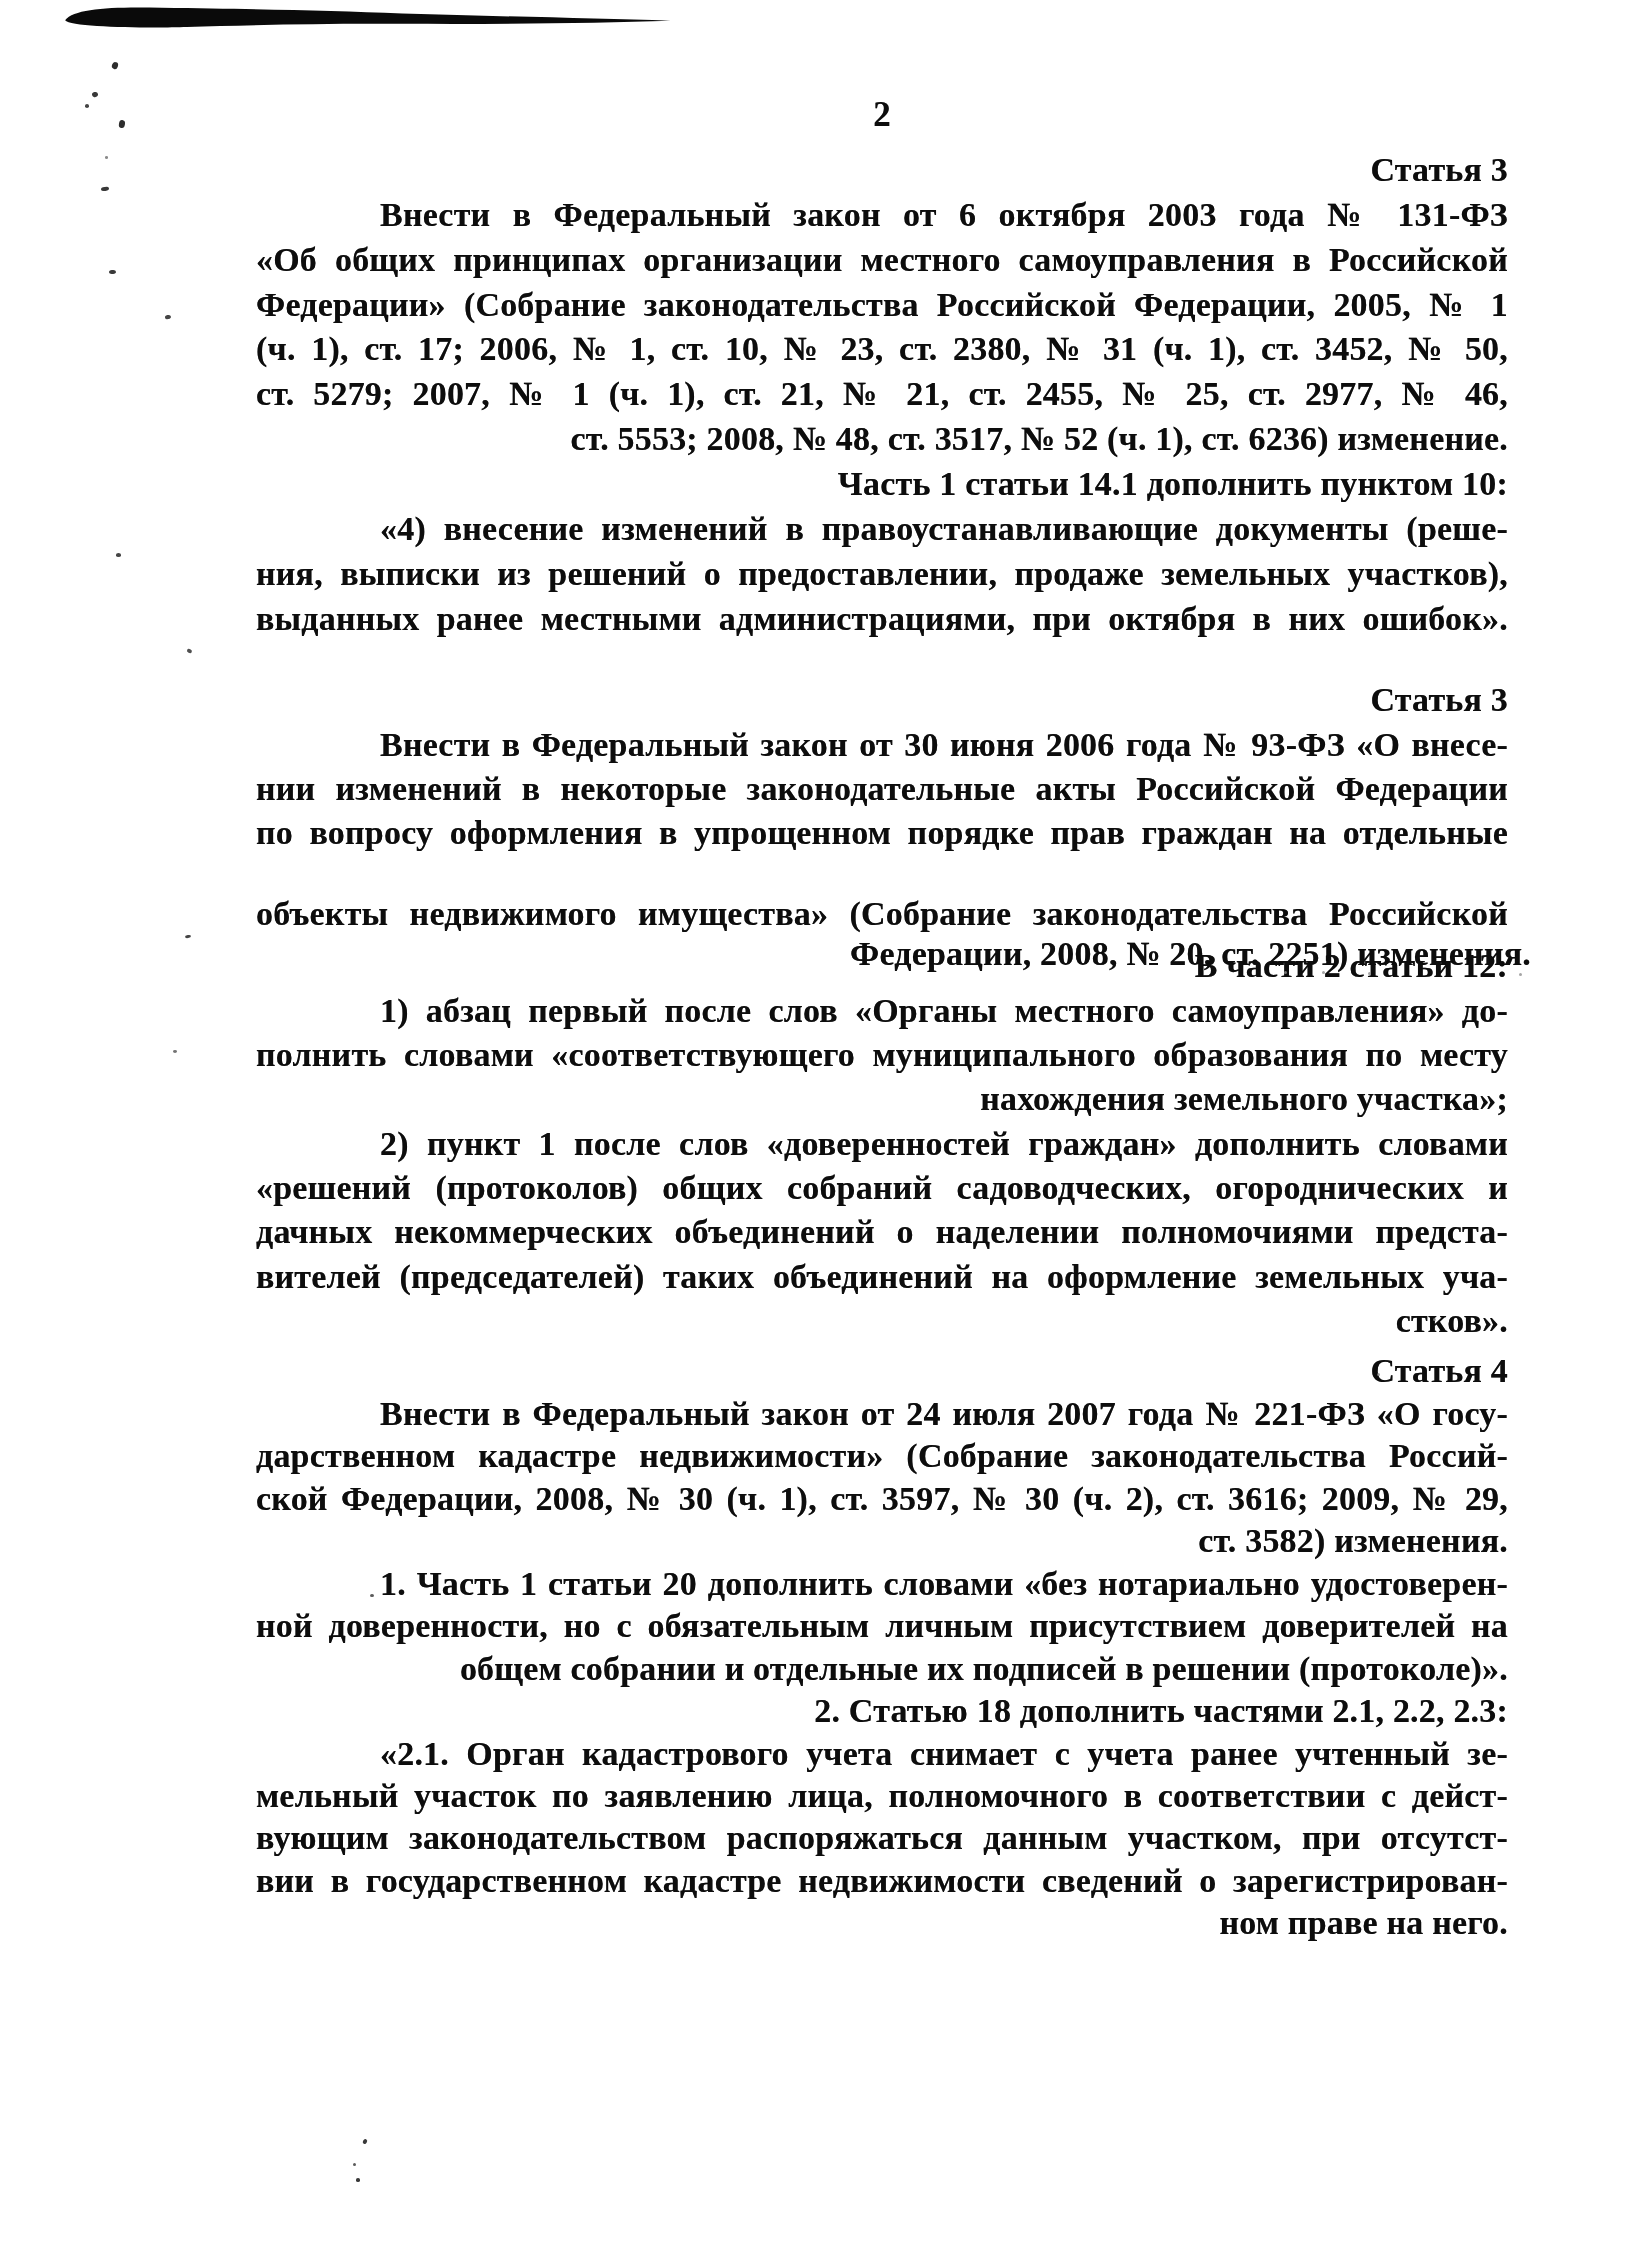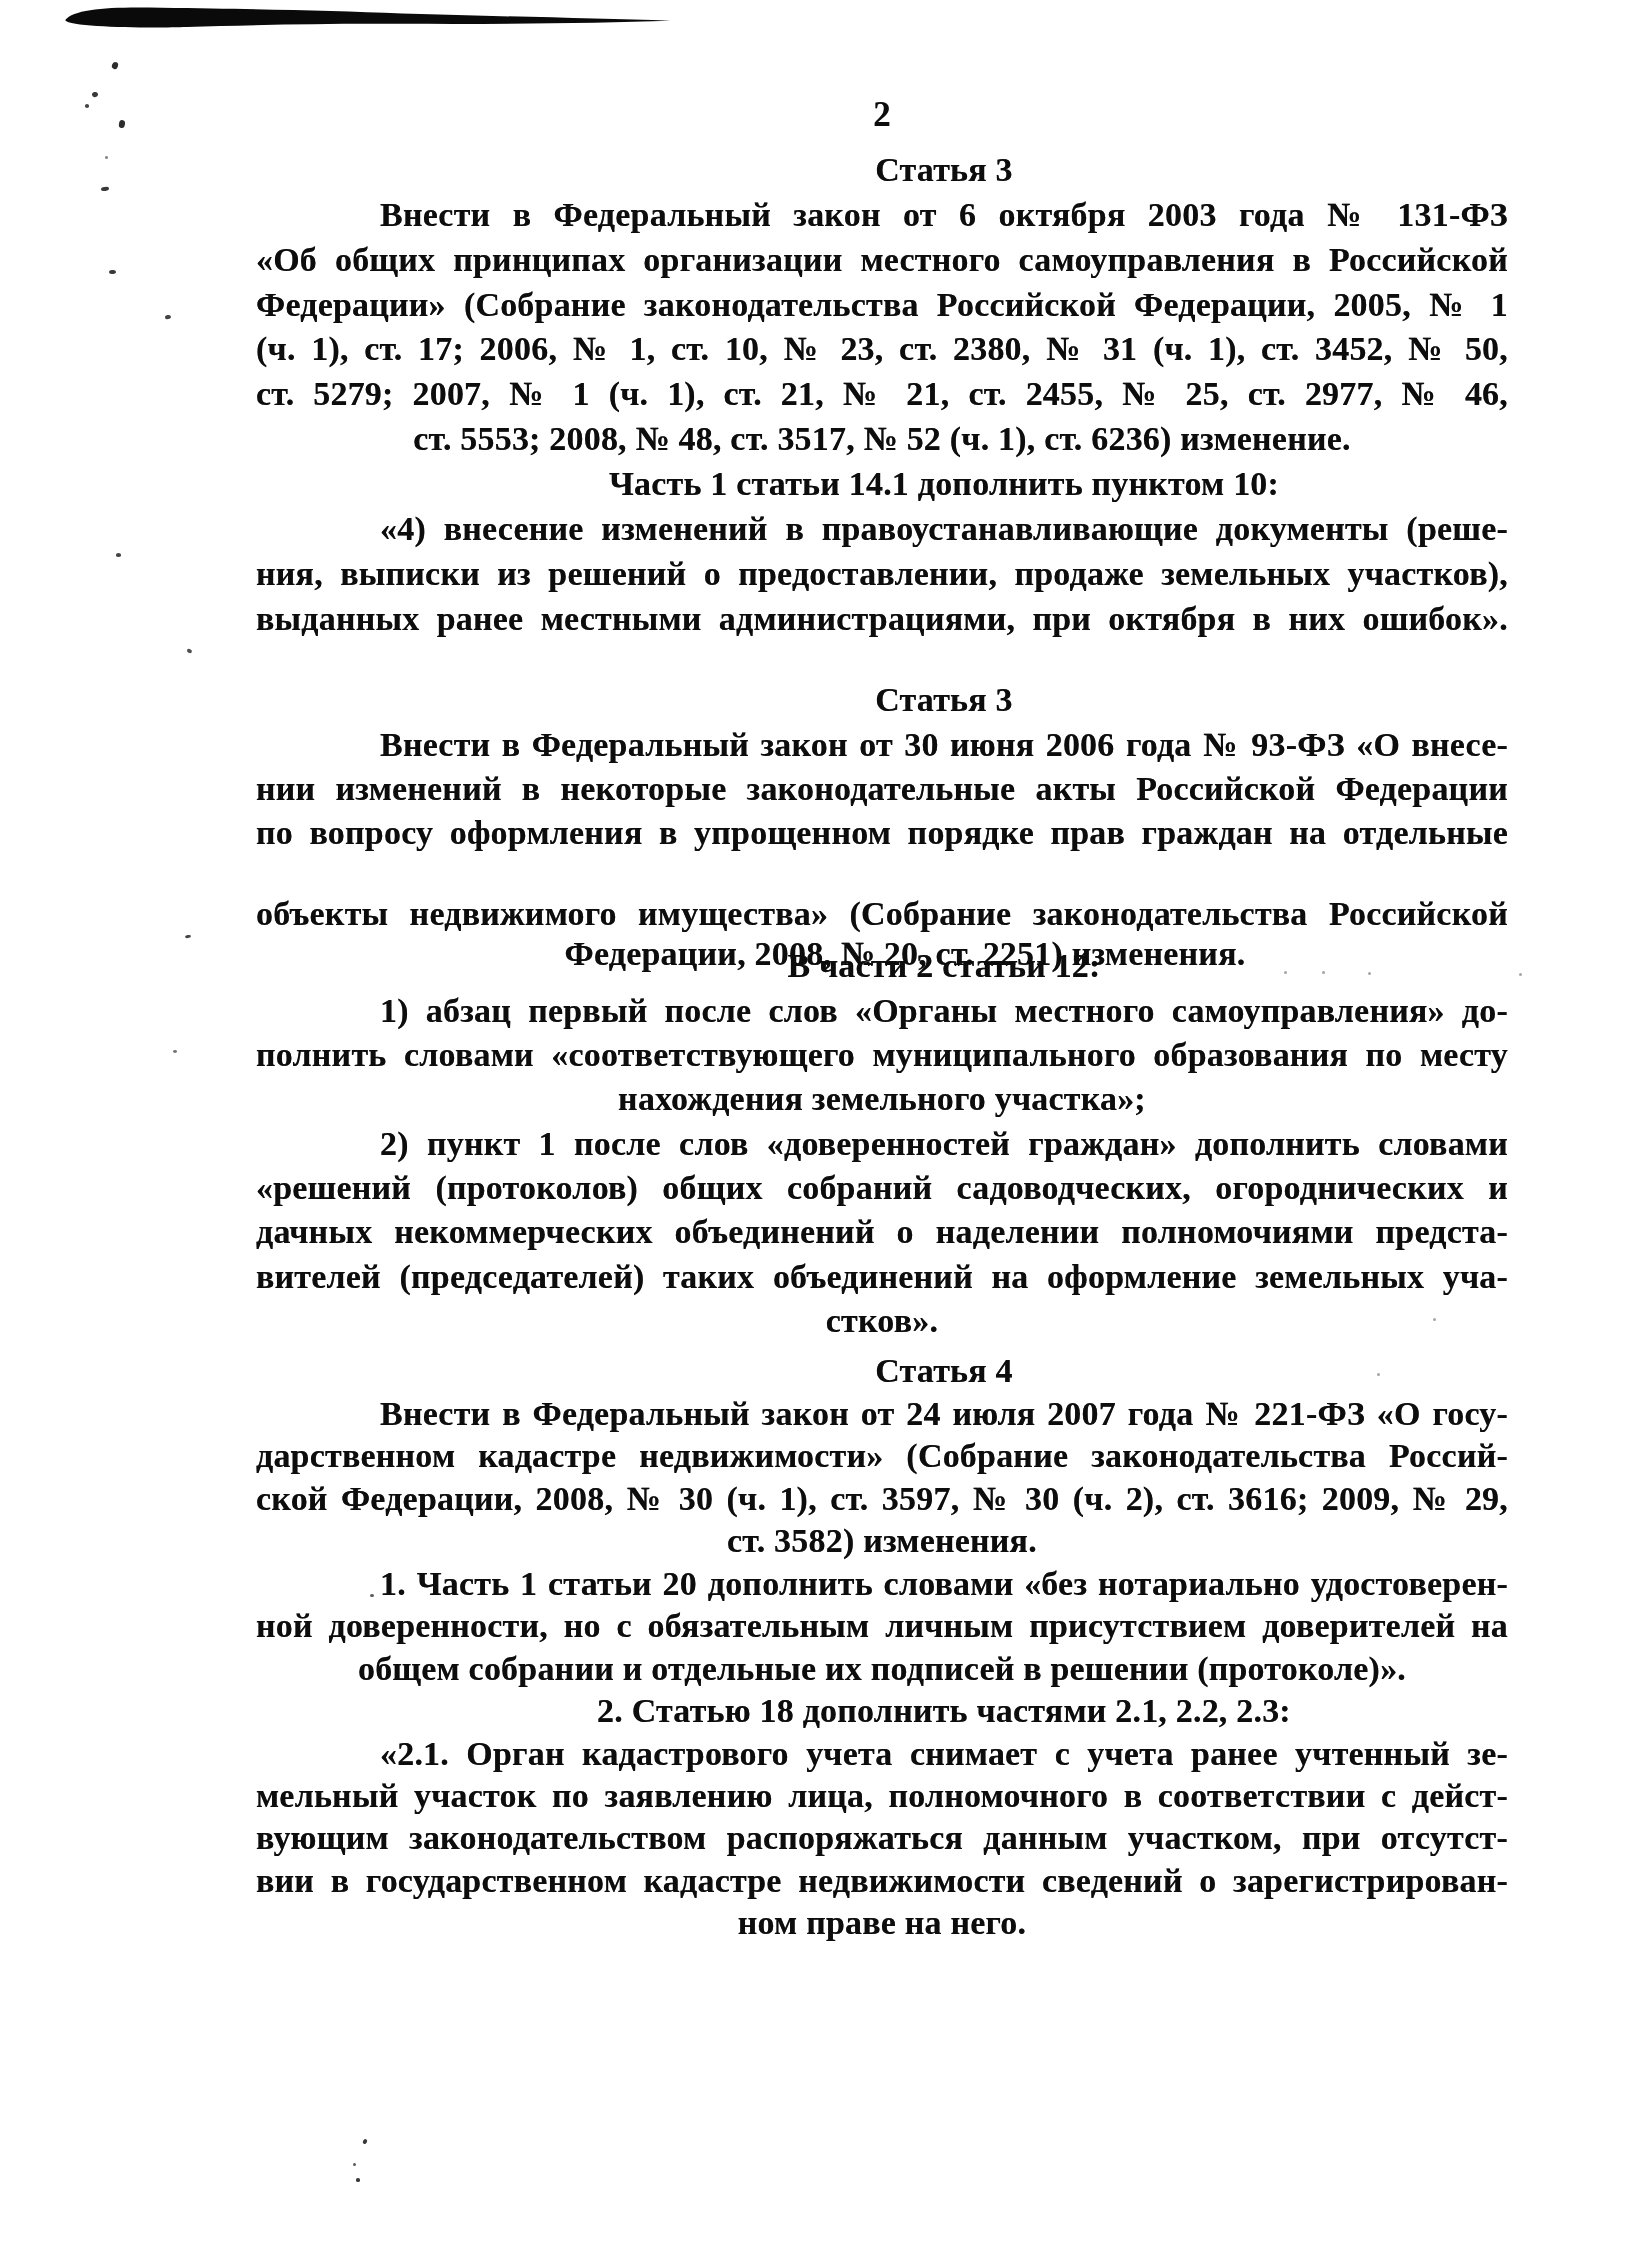--- a/index.html
+++ b/index.html
@@ -34,21 +34,21 @@
     left: 256px;
     width: 1252px;
     font-size: 34px;
     line-height: 1.08;
     font-weight: 700;
     letter-spacing: 0.2px;
     white-space: normal;
     text-shadow: 0 0 0.6px rgba(0,0,0,.55);
   }
   .line.justify { text-align: justify; text-align-last: justify; }
-  .line.left { text-align: center; }
+  .line.left { text-align: right; }
   .line.indent { text-indent: 124px; }
   .speck {
     position: absolute;
     background: #161616;
     border-radius: 50%;
   }
   .faint-dot {
     position: absolute;
     width: 3.1px;
     height: 3.1px;

